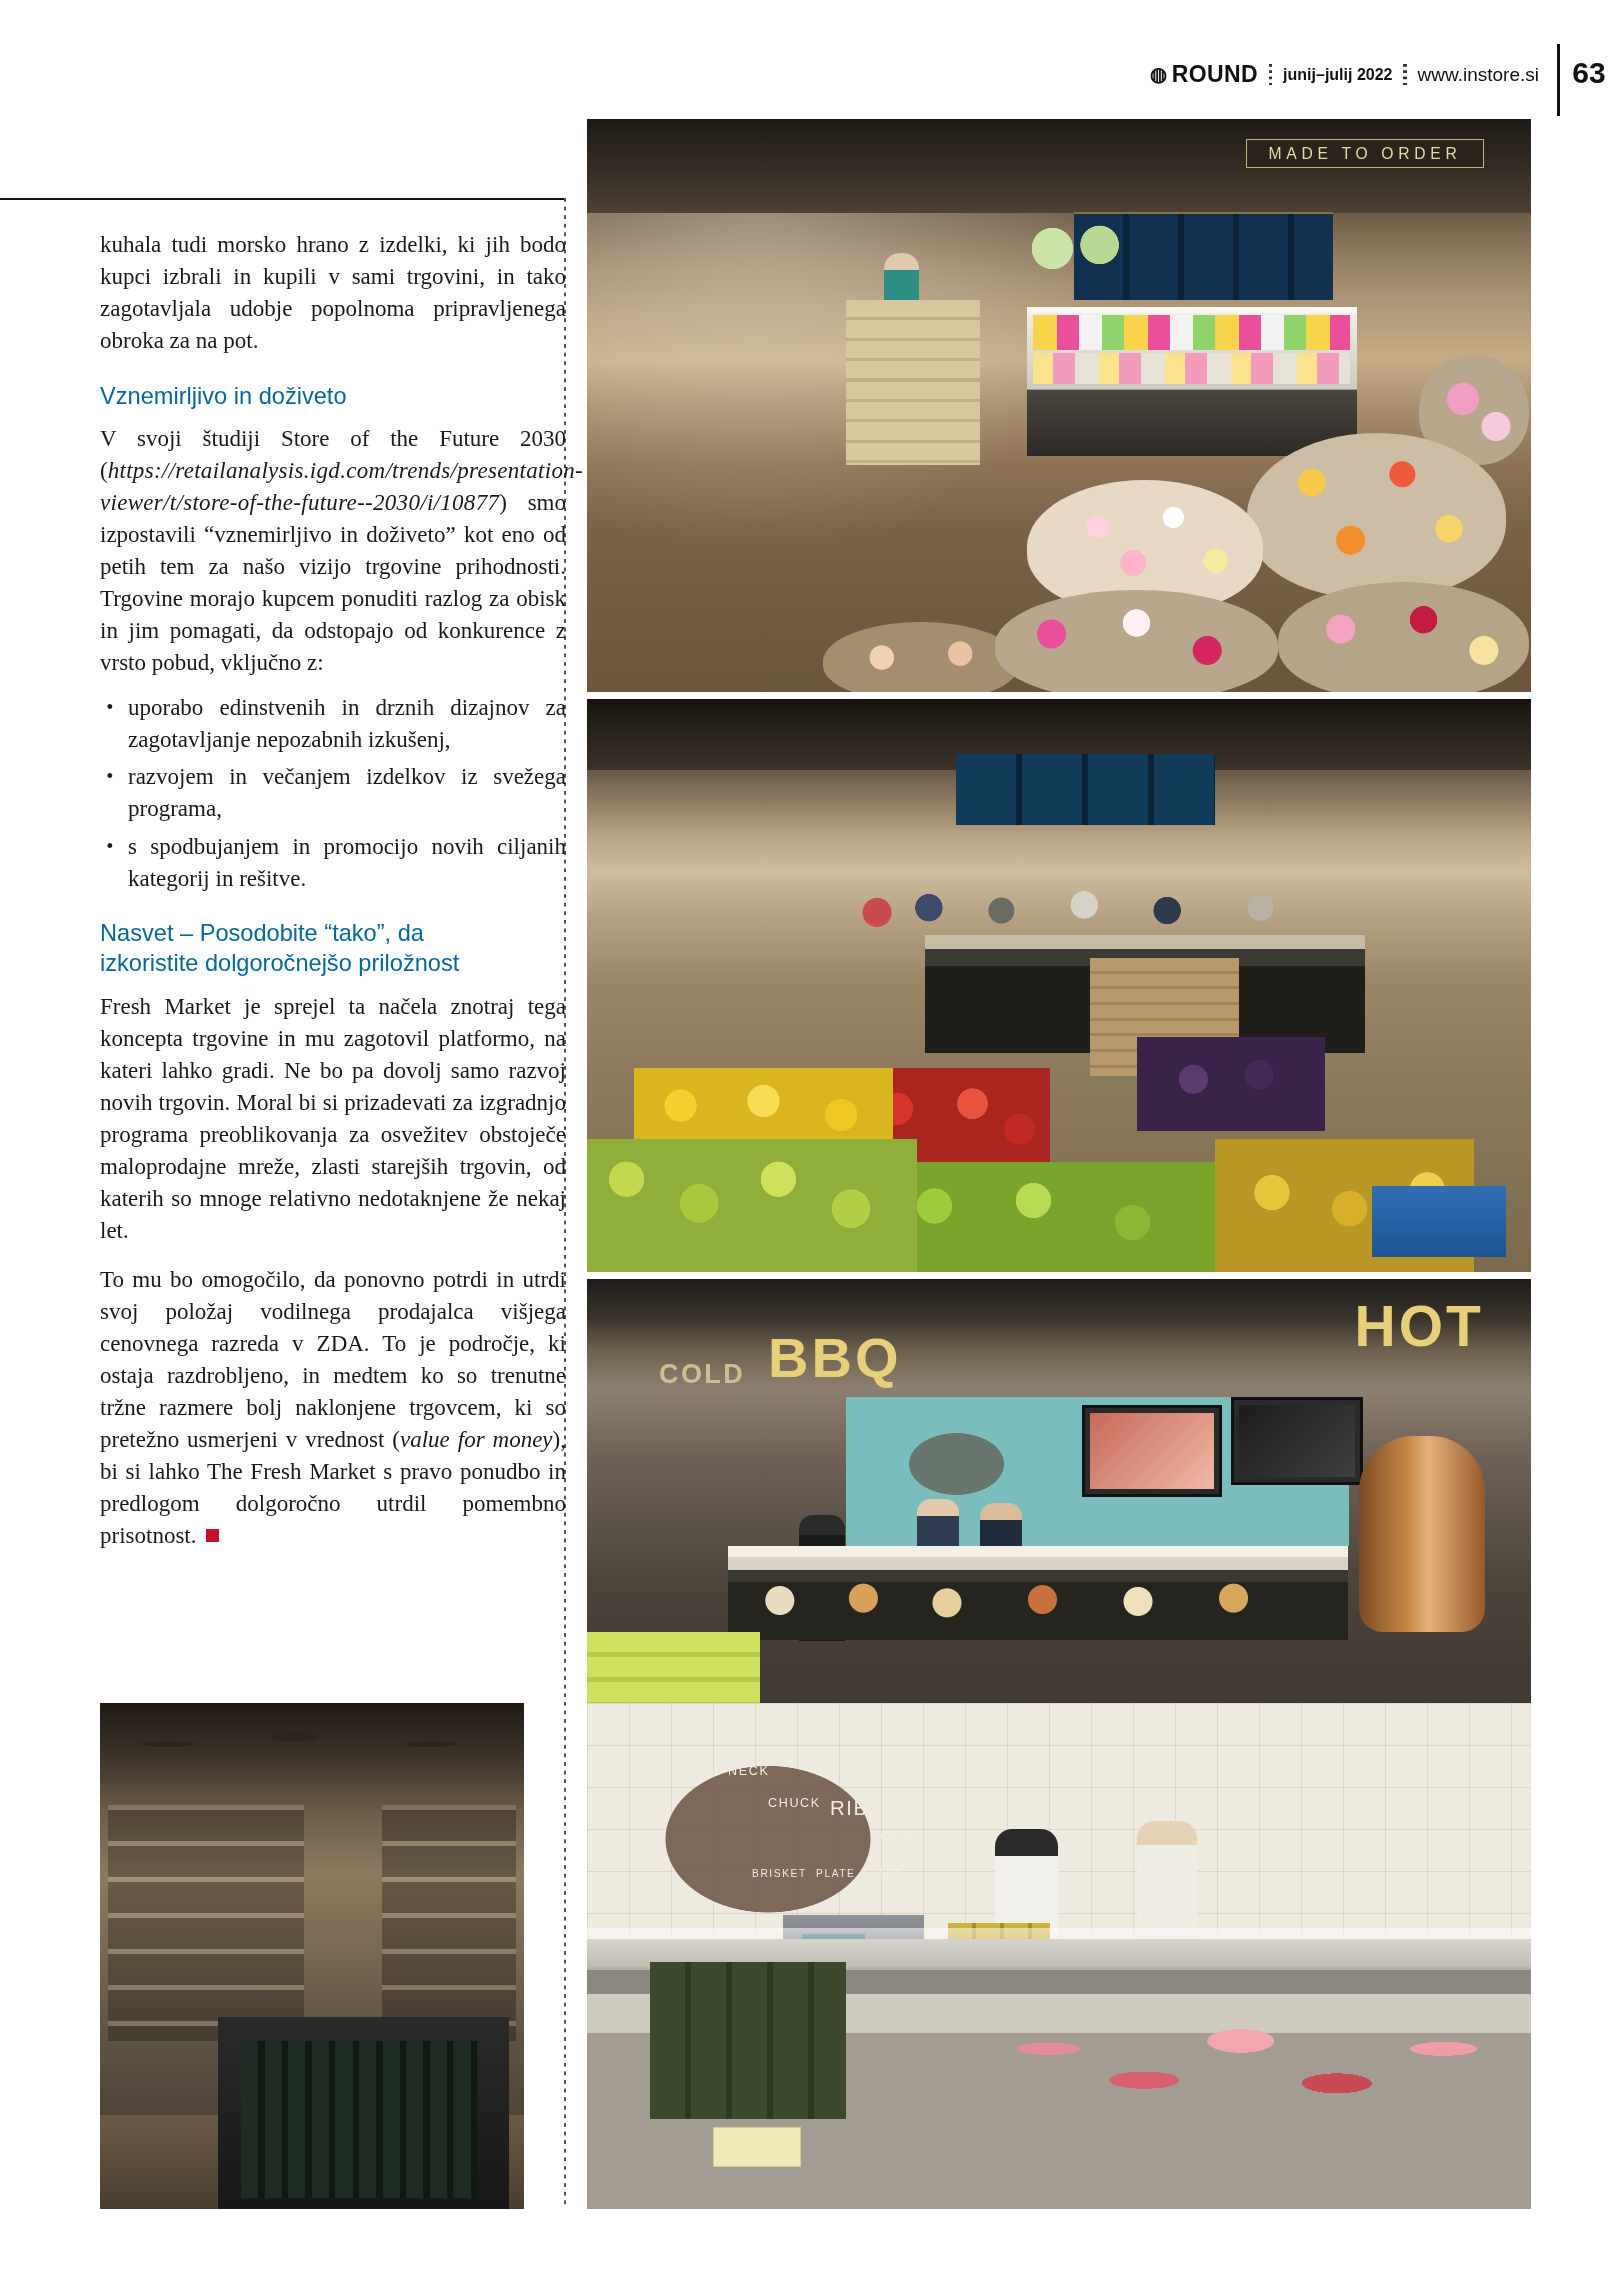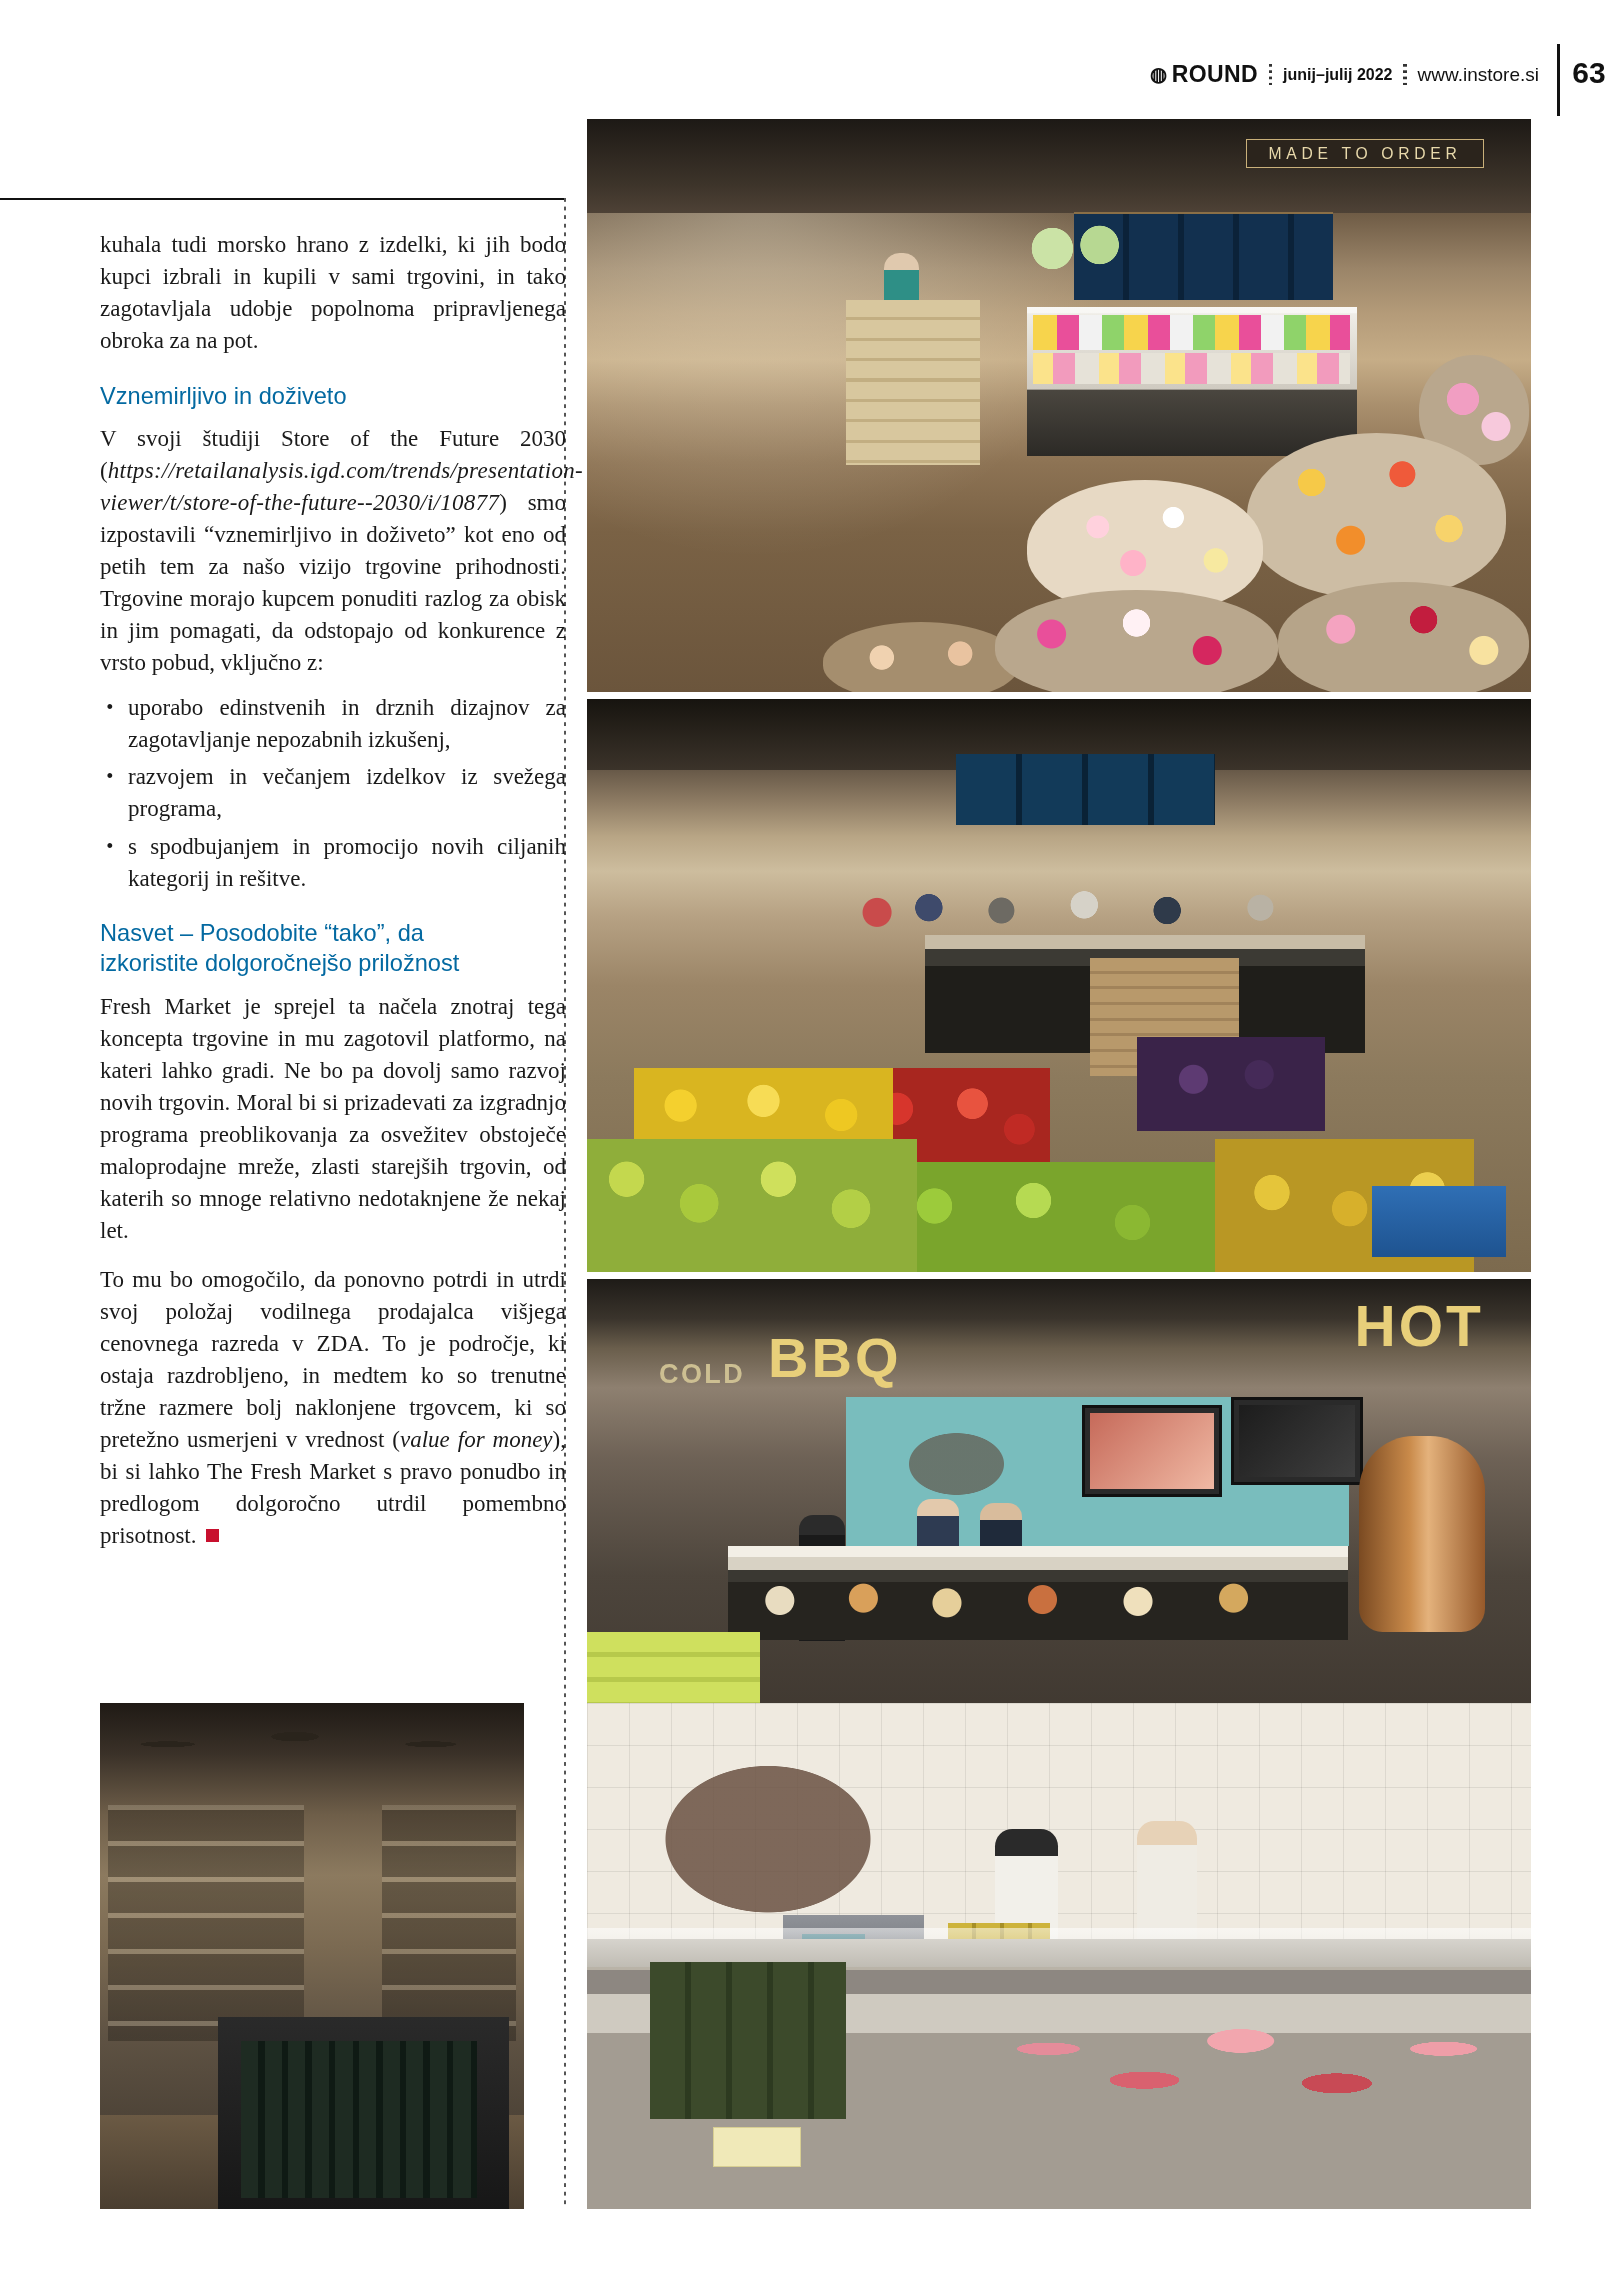--- a/index.html
+++ b/index.html
@@ -521,20 +521,29 @@
     <div class="staff2"></div>
     <div class="case"></div>
     <div class="food"></div>
     <div class="crates"></div>
     <span class="sr">Topla ponudba – BBQ pult z bakrenim kotlom</span>
   </div>
 
   <div class="photo" id="photo-butcher">
     <div class="tile"></div>
     <div class="cowart"></div>
+    <div class="cowlabels">
+      <span class="cl" style="left:94px;top:14px">NECK</span>
+      <span class="cl" style="left:134px;top:46px">CHUCK</span>
+      <span class="cl" style="left:196px;top:47px;font-size:20.4px">RIB</span>
+      <span class="cl" style="left:236px;top:79px">ROUND</span>
+      <span class="cl" style="left:118px;top:118px;font-size:10.2px">BRISKET</span>
+      <span class="cl" style="left:182px;top:118px;font-size:10.2px">PLATE</span>
+      <span class="cl" style="left:229px;top:118px;font-size:10.2px">FLANK</span>
+    </div>
     <div class="staff"></div>
     <div class="staff2"></div>
     <div class="cans"></div>
     <div class="scale"></div>
     <div class="counter"></div>
     <div class="glass"></div>
     <div class="meat"></div>
     <div class="jars"></div>
     <div class="tag"></div>
     <span class="sr">Mesnica s prodajalcem in vitrino svežega mesa</span>

